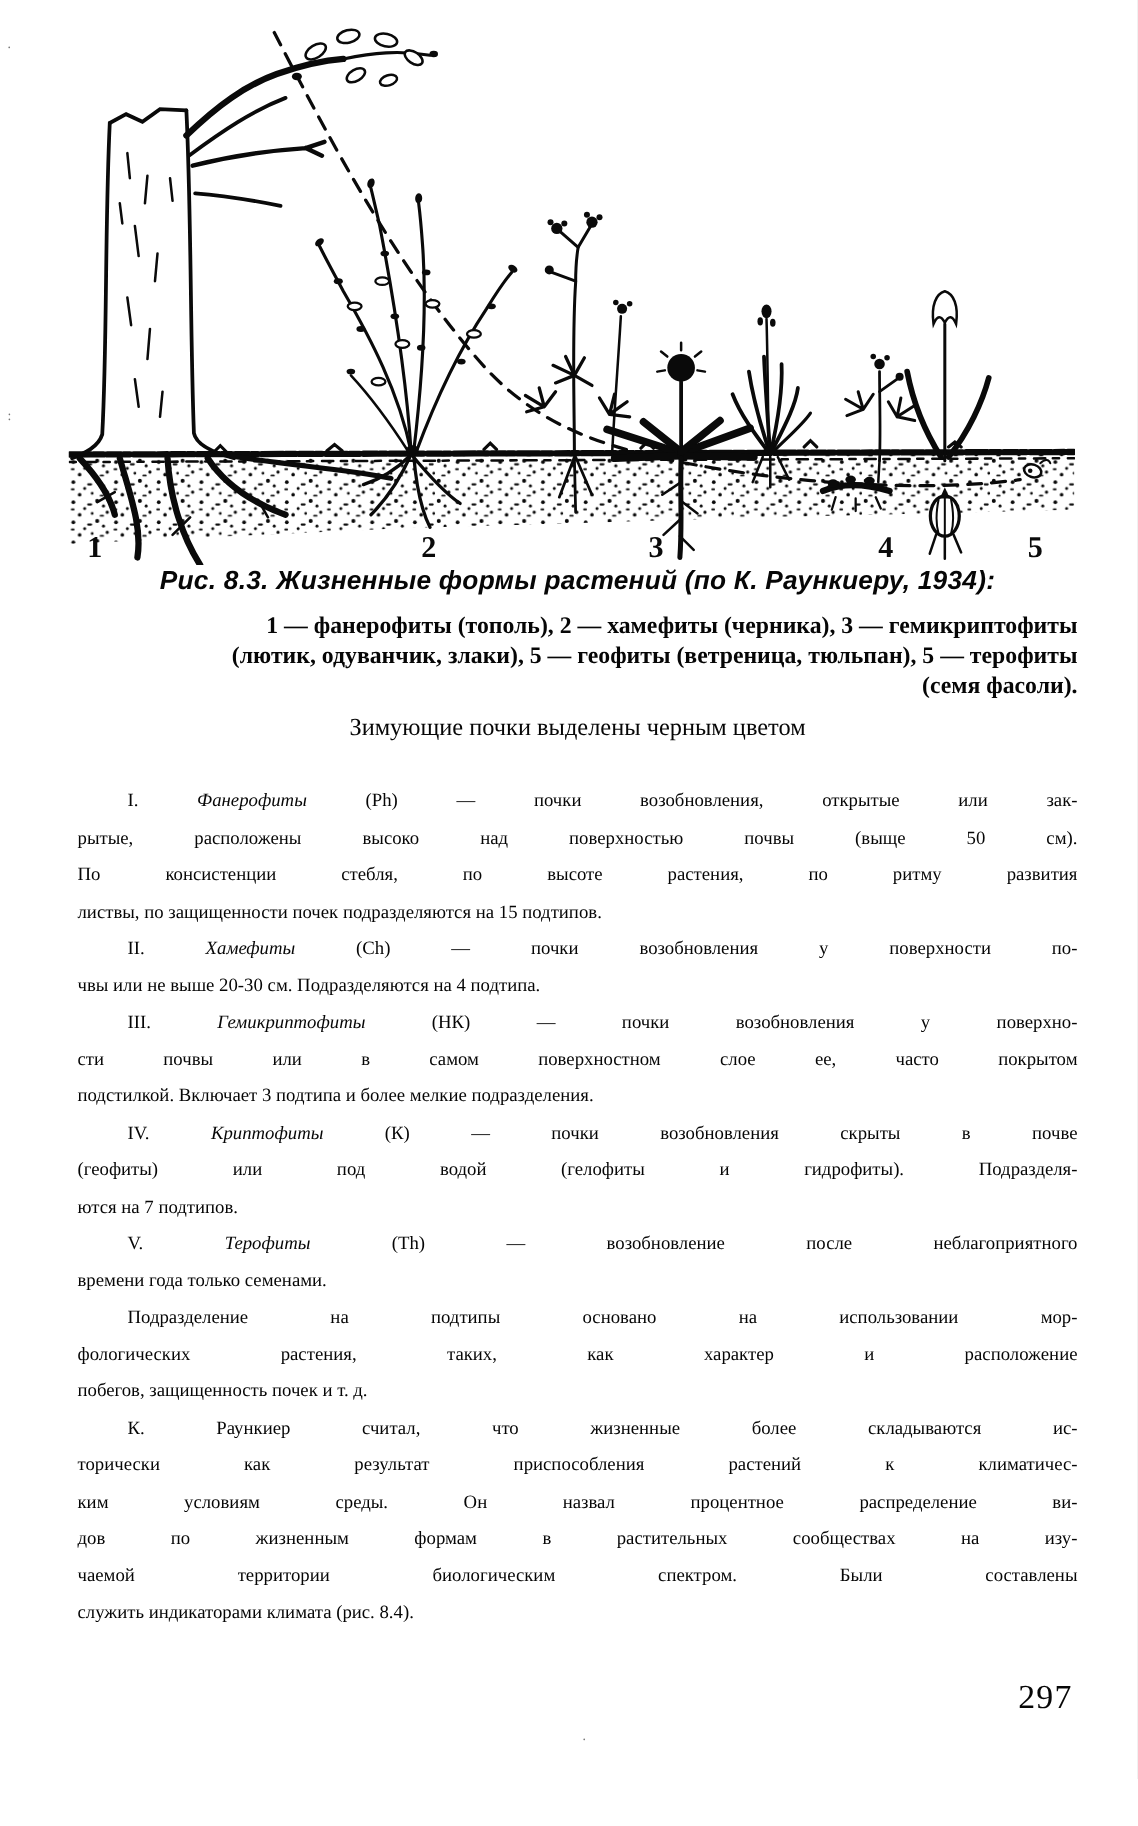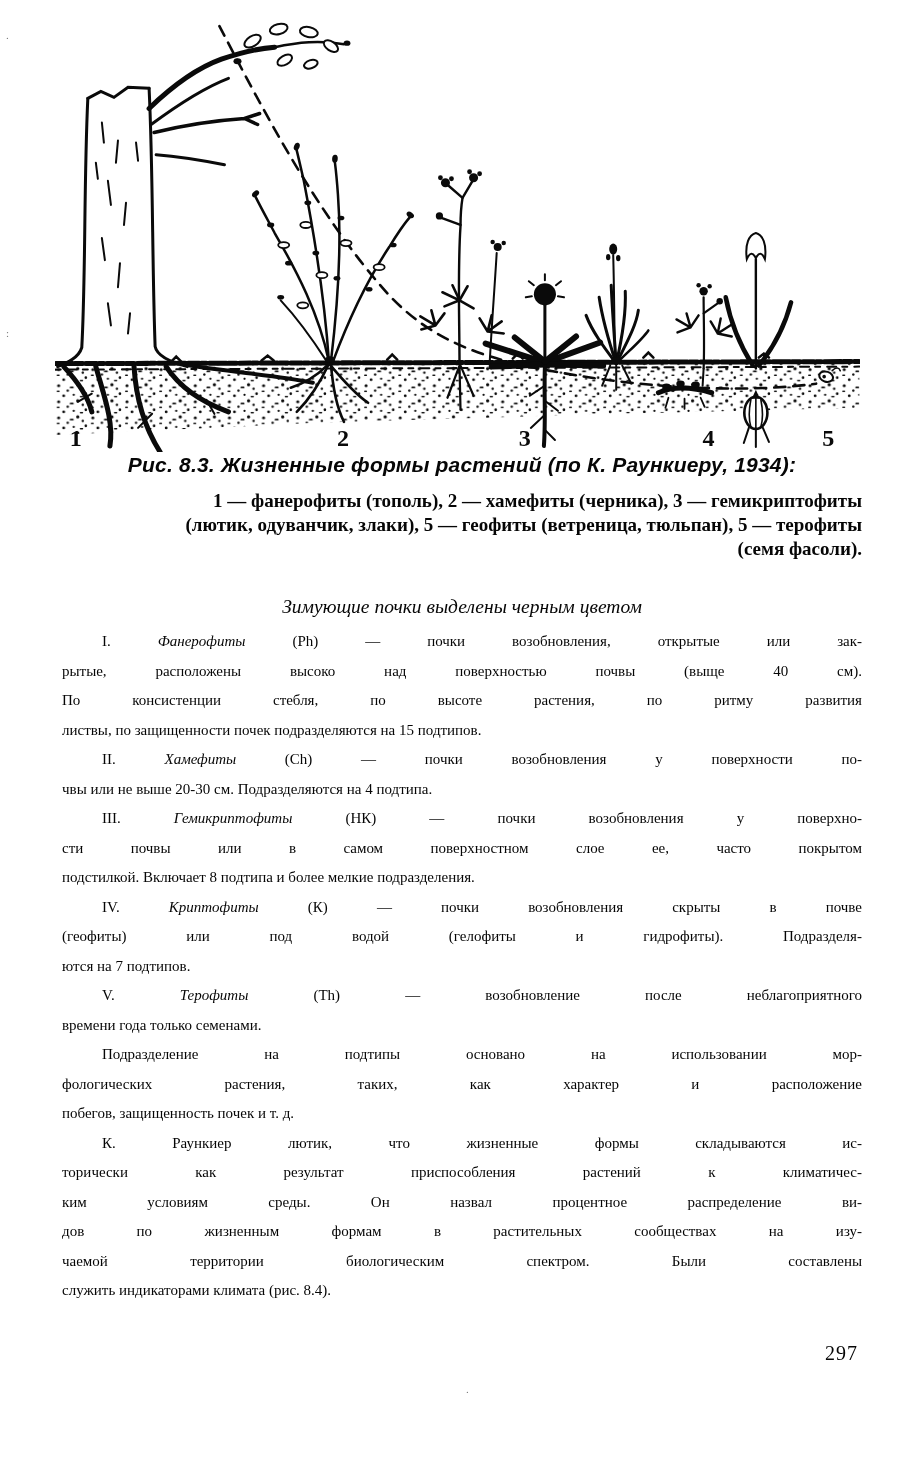--- a/index.html
+++ b/index.html
@@ -18,33 +18,33 @@
     text-align:center;font-family:"Liberation Sans", sans-serif;
     font-weight:bold;font-size:21px;letter-spacing:0.2px;font-style:italic;
   }
   .caption-legend{
     position:absolute;left:62px;top:489px;width:800px;
     text-align:right;font-family:"Liberation Serif", serif;
     font-weight:bold;font-size:19px;line-height:24px;
   }
   .caption-note{
     position:absolute;left:62px;top:572px;width:800px;
-    text-align:center;font-style:italic;font-size:19.5px;margin-top:24px;
+    text-align:center;font-size:19.5px;
   }
   
   .body-text{
     position:absolute;left:62px;top:627px;width:800px;
     font-size:15px;line-height:29.5px;
   }
   .bline{text-align:justify;text-align-last:justify;}
   .bline.first{text-indent:40px;}
   .bline.last{text-align-last:left;}
   
   .page-number{
-    position:absolute;right:52px;top:1342px;font-size:20px;letter-spacing:1px;
+    position:absolute;right:52px;top:1342px;font-size:27px;letter-spacing:1px;
   }
   
   .artifact{position:absolute;color:#777;font-size:11px;line-height:10px;}
 </style>
 </head>
 <body>
 
 <div class="page">
 
   <div class="figure-wrap">
@@ -273,49 +273,49 @@
   <div class="caption-legend">
       <div>1 — фанерофиты (тополь), 2 — хамефиты (черника), 3 — гемикриптофиты</div>
       <div>(лютик, одуванчик, злаки), 5 — геофиты (ветреница, тюльпан), 5 — терофиты</div>
       <div>(семя фасоли).</div>
     </div>
   <div class="caption-note">Зимующие почки выделены черным цветом</div>
 
   <div class="body-text">
       <div>
         <div class="bline first">I. <i>Фанерофиты</i> (Ph) — почки возобновления, открытые или зак-</div>
-        <div class="bline">рытые, расположены высоко над поверхностью почвы (выще 40 см).</div>
+        <div class="bline">рытые, расположены высоко над поверхностью почвы (выще 50 см).</div>
         <div class="bline">По консистенции стебля, по высоте растения, по ритму развития</div>
         <div class="bline last">листвы, по защищенности почек подразделяются на 15 подтипов.</div>
       </div>
       <div>
         <div class="bline first">II. <i>Хамефиты</i> (Ch) — почки возобновления у поверхности по-</div>
         <div class="bline last">чвы или не выше 20-30 см. Подразделяются на 4 подтипа.</div>
       </div>
       <div>
         <div class="bline first">III. <i>Гемикриптофиты</i> (НК) — почки возобновления у поверхно-</div>
         <div class="bline">сти почвы или в самом поверхностном слое ее, часто покрытом</div>
-        <div class="bline last">подстилкой. Включает 8 подтипа и более мелкие подразделения.</div>
+        <div class="bline last">подстилкой. Включает 3 подтипа и более мелкие подразделения.</div>
       </div>
       <div>
         <div class="bline first">IV. <i>Криптофиты</i> (К) — почки возобновления скрыты в почве</div>
         <div class="bline">(геофиты) или под водой (гелофиты и гидрофиты). Подразделя-</div>
         <div class="bline last">ются на 7 подтипов.</div>
       </div>
       <div>
         <div class="bline first">V. <i>Терофиты</i> (Th) — возобновление после неблагоприятного</div>
         <div class="bline last">времени года только семенами.</div>
       </div>
       <div>
         <div class="bline first">Подразделение на подтипы основано на использовании мор-</div>
         <div class="bline">фологических растения, таких, как характер и расположение</div>
         <div class="bline last">побегов, защищенность почек и т. д.</div>
       </div>
       <div>
-        <div class="bline first">К. Раункиер лютик, что жизненные формы складываются ис-</div>
+        <div class="bline first">К. Раункиер считал, что жизненные более складываются ис-</div>
         <div class="bline">торически как результат приспособления растений к климатичес-</div>
         <div class="bline">ким условиям среды. Он назвал процентное распределение ви-</div>
         <div class="bline">дов по жизненным формам в растительных сообществах на изу-</div>
         <div class="bline">чаемой территории биологическим спектром. Были составлены</div>
         <div class="bline last">служить индикаторами климата (рис. 8.4).</div>
       </div>
     </div>
 
   <div class="page-number">297</div>
 

